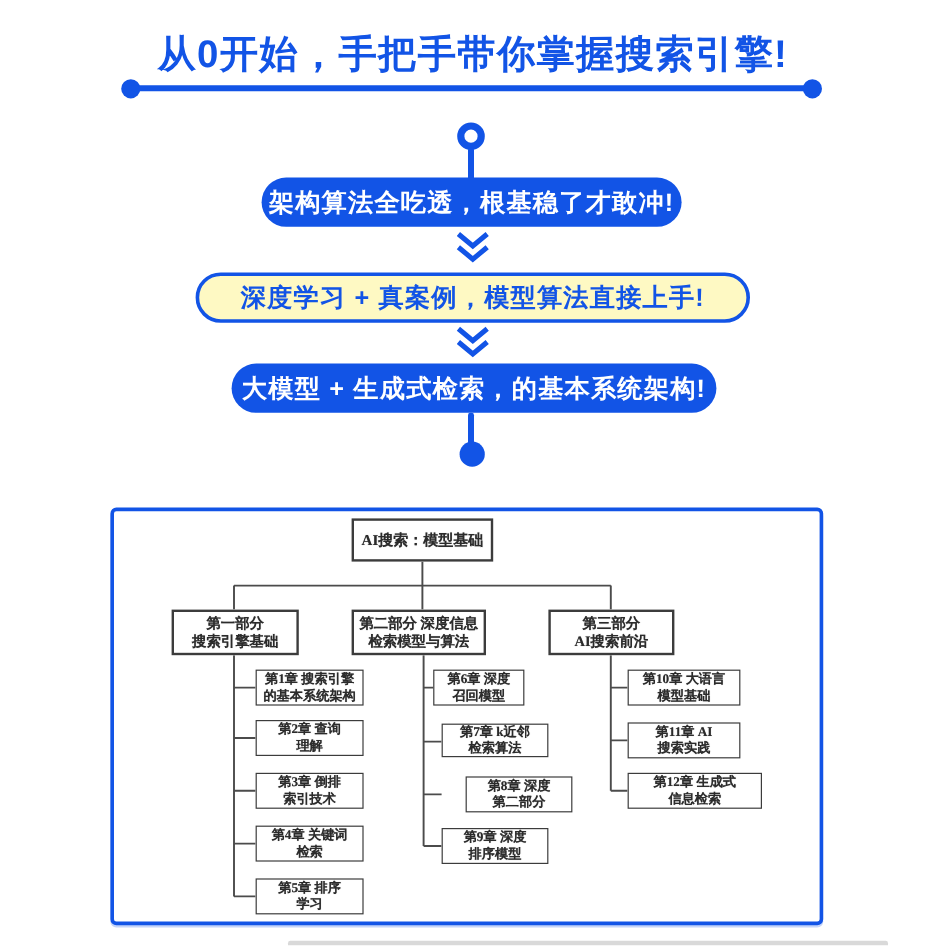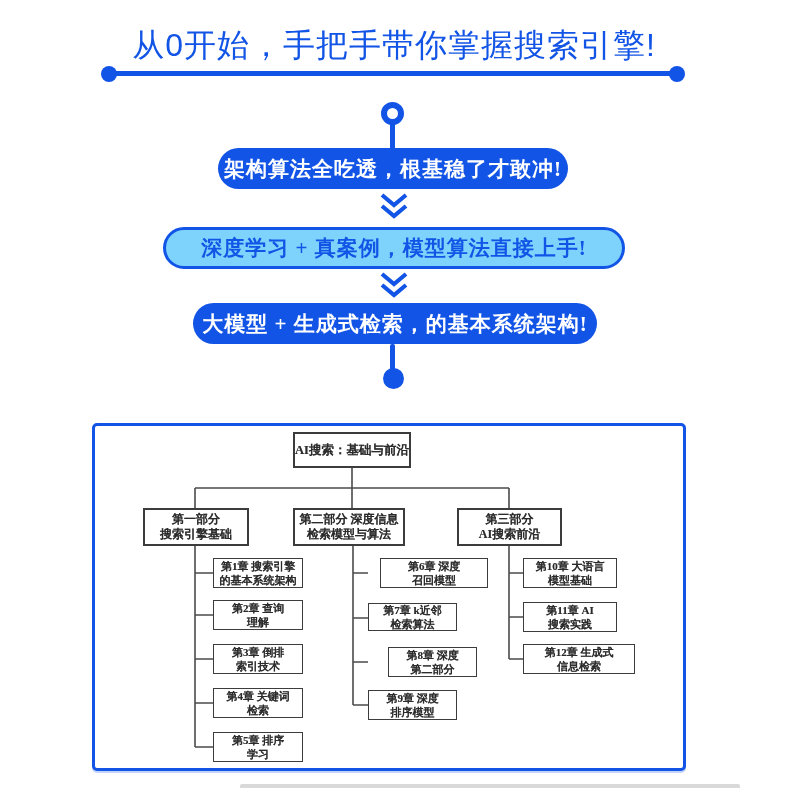--- a/index.html
+++ b/index.html
@@ -3,32 +3,32 @@
 <meta charset="utf-8">
 <style>
   :root { --accent:#1254e6; --chart-line:#4b4b4b; --chart-border:#3c3c3c; --chart-text:#2b2b2b; }
   * { margin:0; padding:0; box-sizing:border-box; }
   html,body { width:788px; height:788px; }
   body { position:relative; background:#fff; overflow:hidden;
          font-family:"Liberation Sans","DejaVu Sans",sans-serif; }
   .abs { position:absolute; }
 
   .title { top:24px; left:0; width:788px; text-align:center;
-           font-size:32px; font-weight:400; letter-spacing:1px; color:var(--accent); }
+           font-size:32px; font-weight:700; letter-spacing:1px; color:var(--accent); }
 
   .divider-bar { left:109px; top:71px; width:568px; height:5px; background:var(--accent); border-radius:3px; }
   .end-dot { width:16px; height:16px; border-radius:50%; background:var(--accent); }
   .ring { left:381px; top:102px; width:23px; height:23px; border:6px solid var(--accent);
           border-radius:50%; background:#fff; }
   .stem { width:5px; background:var(--accent); border-radius:2px; }
 
   .pill { height:41px; border-radius:21px; display:flex; align-items:center; justify-content:center;
-          font-size:21px; font-weight:700; letter-spacing:1px; white-space:nowrap;font-family:Liberation Serif, serif; }
+          font-size:21px; font-weight:700; letter-spacing:1px; white-space:nowrap; }
   .pill-filled { background:var(--accent); color:#fff; }
-  .pill-outline { background:#7dd3fc; border:3.5px solid var(--accent); color:var(--accent); }
+  .pill-outline { background:#fef9c3; border:3.5px solid var(--accent); color:var(--accent); }
 
   .big-dot { left:383px; top:368px; width:21px; height:21px; border-radius:50%; background:var(--accent); }
 
   .panel { left:92px; top:423px; width:594px; height:348px; border:3px solid var(--accent);
            border-radius:5px; background:#fff; box-shadow:0 2px 0 rgba(18,84,230,.25); }
   .connectors { left:92px; top:423px; width:594px; height:348px; pointer-events:none; }
 
   .fc-box { background:#fff; border:2px solid var(--chart-border); color:var(--chart-text);
             font-family:"Liberation Serif","DejaVu Serif",serif; font-weight:700;
             display:flex; flex-direction:column; align-items:center; justify-content:center;
@@ -73,21 +73,21 @@
 <div class="abs panel"></div>
 
 <svg class="abs connectors" viewBox="0 0 594 348">
   <path d="M260 45 V65 M103 65 H417 M103 65 V85 M260 65 V85 M417 65 V85
            M103 123 V324 M103 150 H121 M103 192 H121 M103 236 H121 M103 280 H121 M103 324 H121
            M261 123 V282 M261 150 H276 M261 195 H276 M261 239 H276 M261 282 H276
            M417 123 V236 M417 150 H431 M417 194 H431 M417 236 H431" fill="none" stroke="#4b4b4b" stroke-width="1.6"></path>
 </svg>
 
 <div class="abs fc-box fc-root" style="left:293px;top:432px;width:118px;height:36px">
-  <span>AI搜索：基础与前沿</span>
+  <span>AI搜索：模型基础</span>
 </div>
 
 <div class="abs fc-box fc-part" style="left:143px;top:508px;width:106px;height:38px">
   <span>第一部分</span>
   <span>搜索引擎基础</span>
 </div>
 <div class="abs fc-box fc-part" style="left:293px;top:508px;width:112px;height:38px">
   <span>第二部分  深度信息</span>
   <span>检索模型与算法</span>
 </div>
@@ -110,21 +110,21 @@
 </div>
 <div class="abs fc-box fc-ch" style="left:213px;top:688px;width:90px;height:30px">
   <span>第4章  关键词</span>
   <span>检索</span>
 </div>
 <div class="abs fc-box fc-ch" style="left:213px;top:732px;width:90px;height:30px">
   <span>第5章  排序</span>
   <span>学习</span>
 </div>
 
-<div class="abs fc-box fc-ch" style="left:380px;top:558px;width:108px;height:30px">
+<div class="abs fc-box fc-ch" style="left:361px;top:558px;width:76px;height:30px">
   <span>第6章  深度</span>
   <span>召回模型</span>
 </div>
 <div class="abs fc-box fc-ch" style="left:368px;top:603px;width:89px;height:28px">
   <span>第7章  k近邻</span>
   <span>检索算法</span>
 </div>
 <div class="abs fc-box fc-ch" style="left:388px;top:647px;width:89px;height:30px">
   <span>第8章  深度</span>
   <span>第二部分</span>

